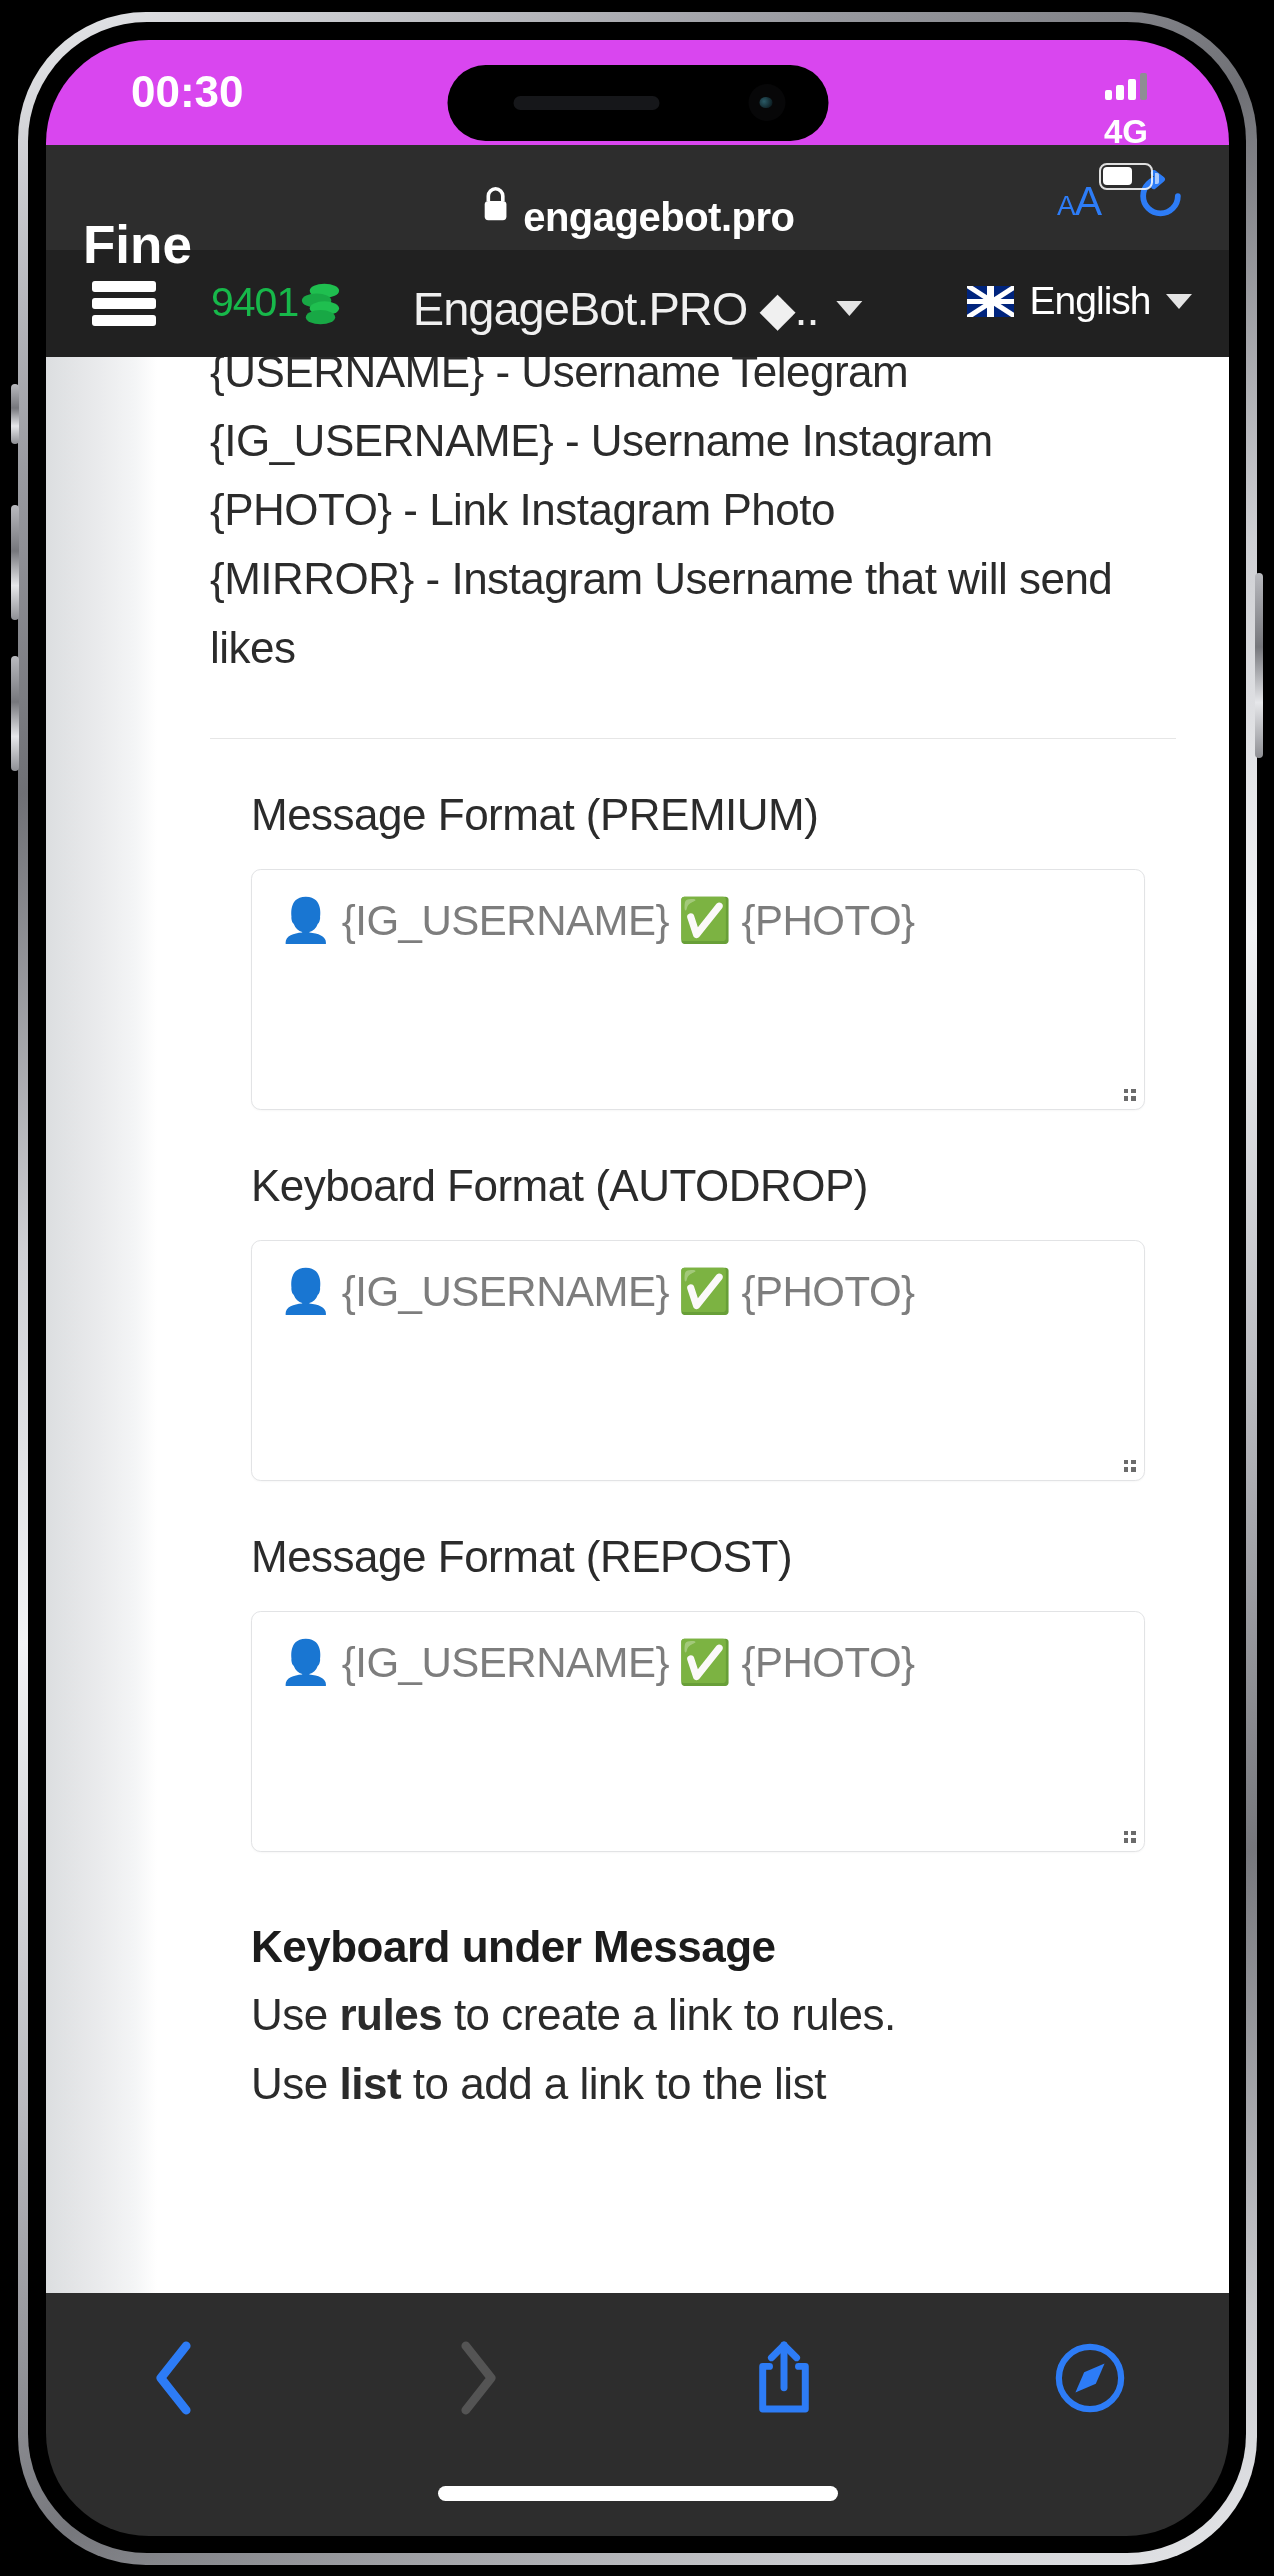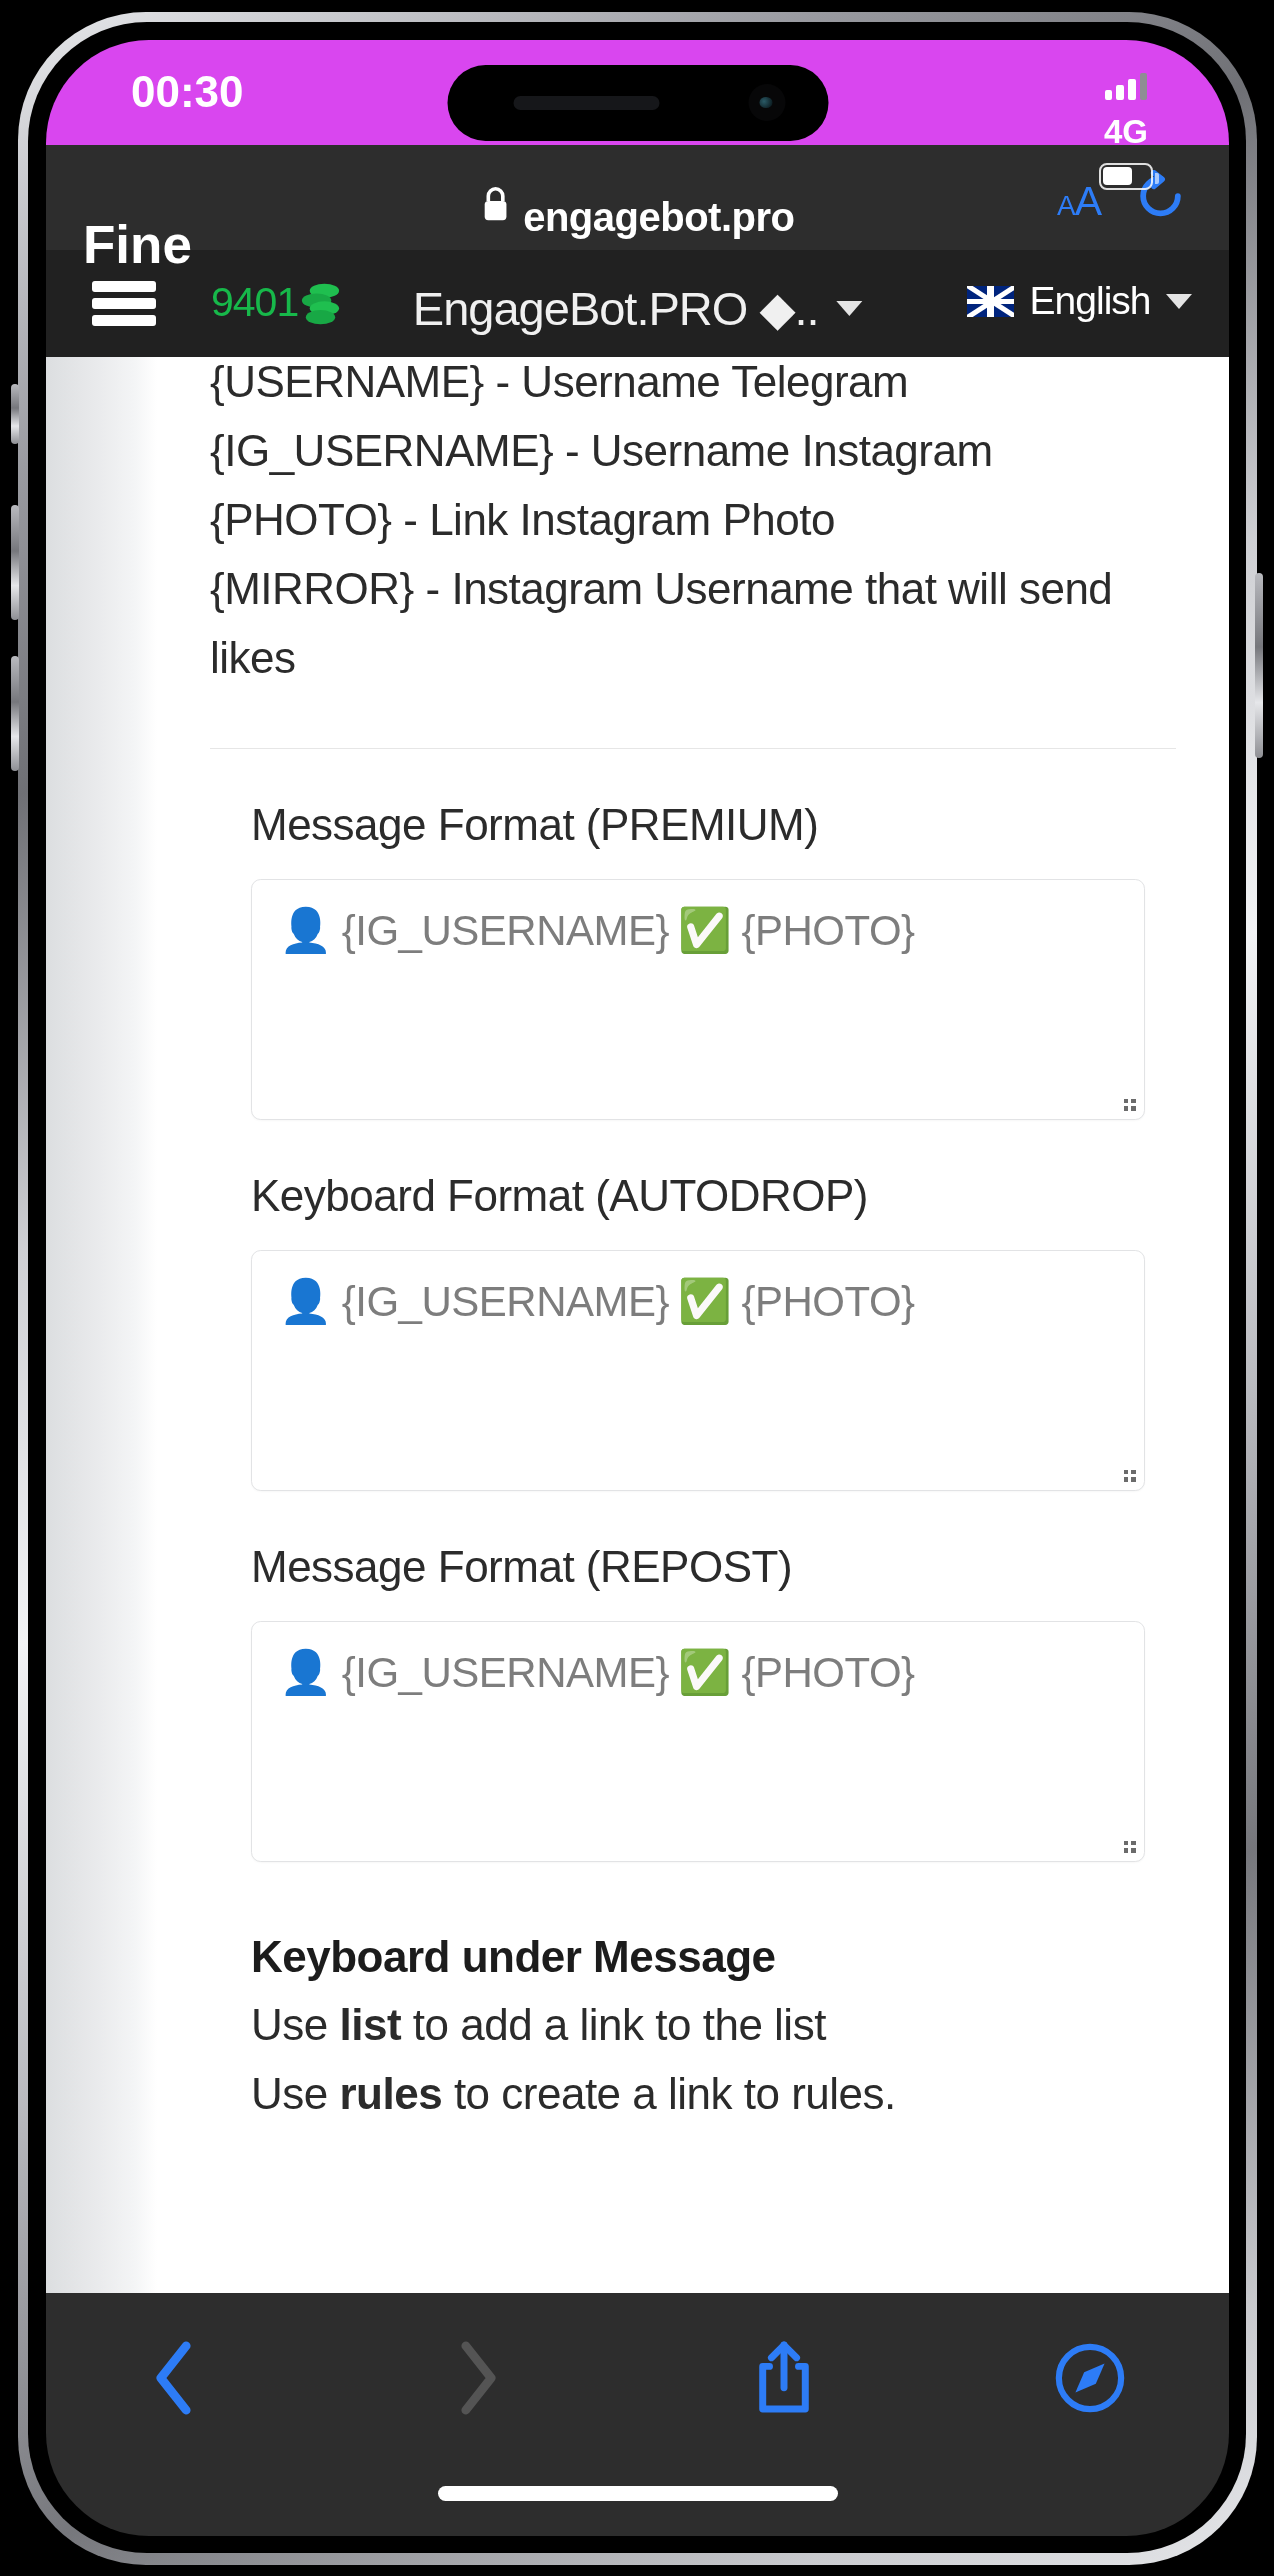--- a/index.html
+++ b/index.html
@@ -235,21 +235,21 @@
   }
 
   .var-line {
     color: #2b2b2b;
     font-size: 44px;
     line-height: 69px;
     letter-spacing: -0.5px;
     white-space: nowrap;
   }
   .var-line.wrap { white-space: normal; }
-  #var-list { padding-top: 13px; }
+  #var-list { padding-top: 3px; }
   #var-list .var-line:first-child { margin-top: -23px; }
 
   hr#divider {
     border: none;
     border-top: 1.9px solid #e6e6e6;
     margin: 56px 0 0 0;
   }
 
   .field-block { padding: 0 0 0 41px; margin-top: 51px; }
   .field-label {
@@ -484,22 +484,22 @@
               <i></i>
               <i></i>
               <i></i>
               <i></i>
             </div>
         </div>
       </div>
 
       <div id="keyboard-section">
         <span class="kb-head">Keyboard under Message</span>
+        <span class="kb-line"><span>Use </span><b>rules</b><span> to create a link to rules.</span></span>
         <span class="kb-line"><span>Use </span><b>list</b><span> to add a link to the list</span></span>
-        <span class="kb-line"><span>Use </span><b>rules</b><span> to create a link to rules.</span></span>
       </div>
 
     </div>
   </div>
 
   <div id="safari-bottom">
     <div class="tb-btn" id="tb-back">
       <svg width="45" height="76" viewBox="0 0 23 39">
         <path d="M18 3 L5 19.5 L18 36" fill="none" stroke="#2d7cf6" stroke-width="4.5" stroke-linecap="round" stroke-linejoin="round"></path>
       </svg>

